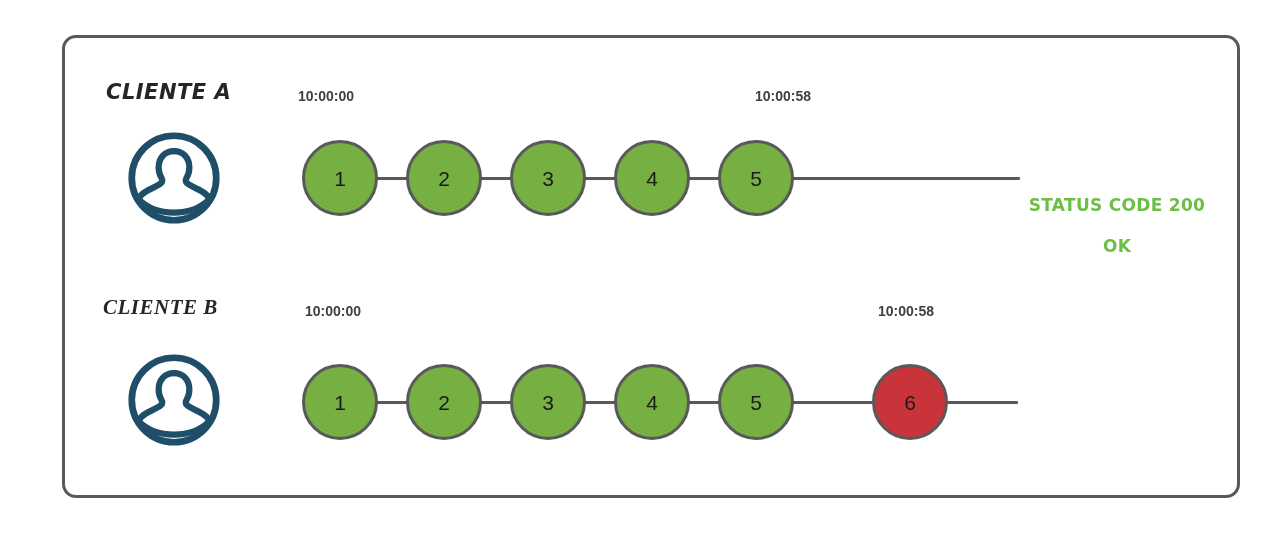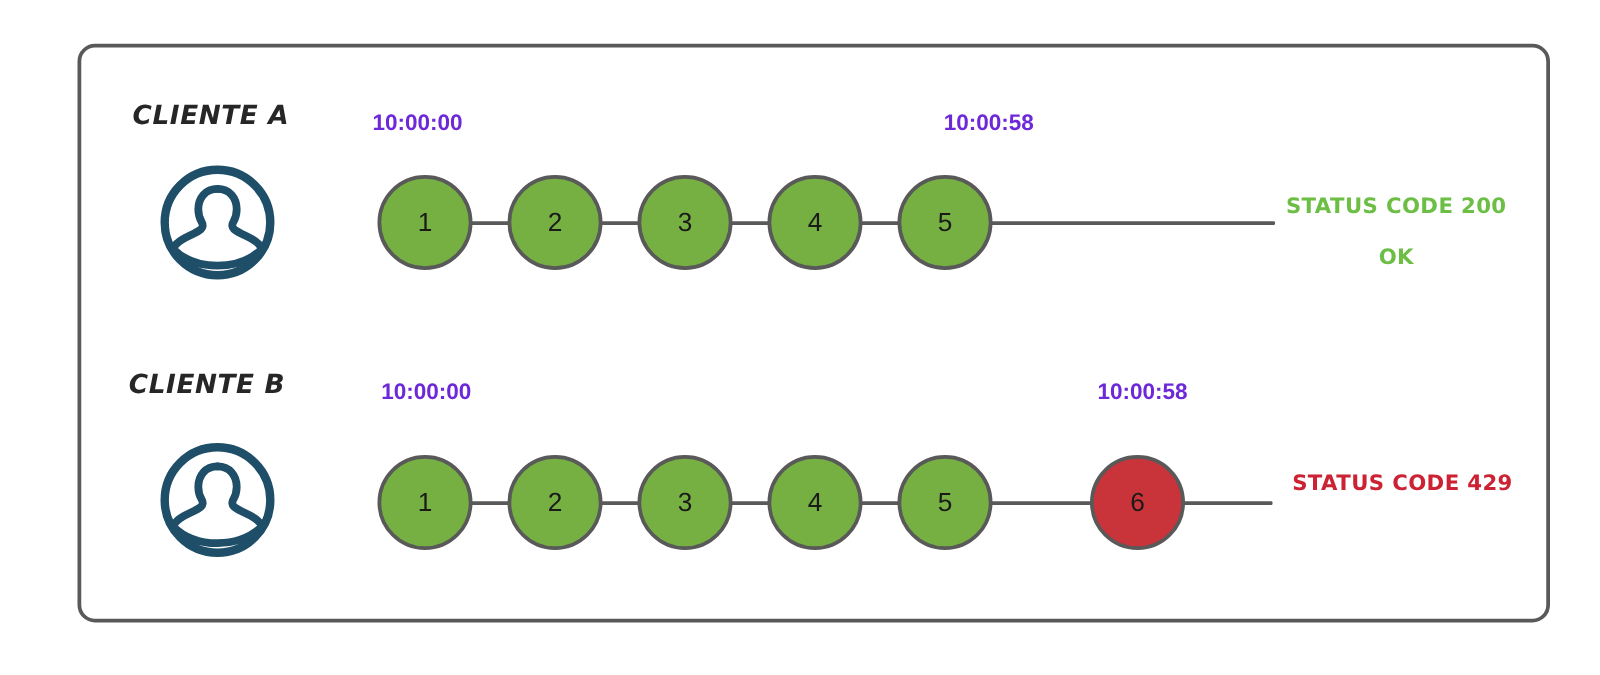--- a/index.html
+++ b/index.html
@@ -46,22 +46,22 @@
     font-size: 21px;
     letter-spacing: 0.5px;
     color: #262626;
     white-space: nowrap;
   }
 
   .timestamp {
     position: absolute;
     font-family: "Liberation Sans", sans-serif;
     font-weight: 700;
-    font-size: 18px;
-    color: #6d28d9;
+    font-size: 14px;
+    color: #404040;
     white-space: nowrap;
   }
 
   
   .avatar {
     position: absolute;
     width: 96px;
     height: 96px;
   }
   .avatar svg { display: block; width: 96px; height: 96px; }
@@ -94,21 +94,21 @@
 
   
   .status {
     position: absolute;
     text-align: center;
     font-family: "DejaVu Sans", sans-serif;
     font-weight: 700;
     white-space: nowrap;
     line-height: 1.15;
   }
-  .status .line1 { font-size: 17px; letter-spacing: 0.3px; display: block; }
+  .status .line1 { font-size: 17px; letter-spacing: 0.3px; display: block; margin-top: 40px; }
   .status .line2 { font-size: 16px; letter-spacing: 0.2px; display: block; }
   .status.ok .line2 { font-size: 17px; margin-top: 21px; }
 </style>
 </head>
 <body>
 
 <div id="canvas">
 
   <div class="frame"></div>
 
@@ -158,21 +158,21 @@
     </div>
 
     <div class="status ok" style="left:1022px; top:156px; width:190px; color:#6CBE45;">
       <span class="line1">STATUS CODE 200</span>
       <span class="line2">OK</span>
     </div>
   </div>
 
   <div class="row">
 
-    <div class="client-label" style="left:103px; top:295px;">CLIENTE B</div>
+    <div class="client-label" style="left:103px; top:295px;font-family:Liberation Serif, serif;">CLIENTE B</div>
 
     <div class="timestamp" style="left:305px; top:303px;">10:00:00</div>
 
     <div class="timestamp" style="left:878px; top:303px;">10:00:58</div>
 
     <div class="avatar" style="left:126px; top:352px;">
       <svg viewBox="0 0 100 100" xmlns="http://www.w3.org/2000/svg">
         <circle cx="50" cy="50" r="44" fill="none" stroke="#1F4E68" stroke-width="7"></circle>
         <path d="M50 22
                  c -10 0 -16 7.5 -16 17
@@ -205,17 +205,16 @@
       <span>4</span>
     </div>
     <div class="node" style="left:718px; top:364px; background:#76B043;">
       <span>5</span>
     </div>
     <div class="node" style="left:872px; top:364px; background:#C9333A;">
       <span>6</span>
     </div>
 
     <div class="status err" style="left:1022px; top:378px; width:200px; color:#CC2233;">
-      <span class="line1">STATUS CODE 429</span>
     </div>
   </div>
 
 </div>
 
 </body></html>

